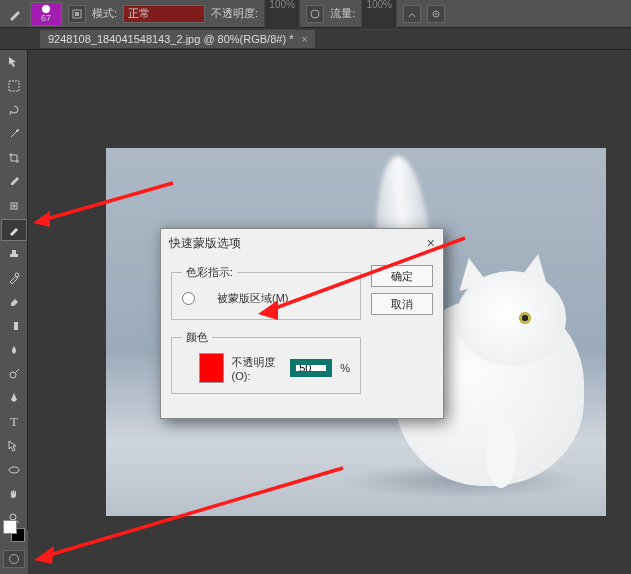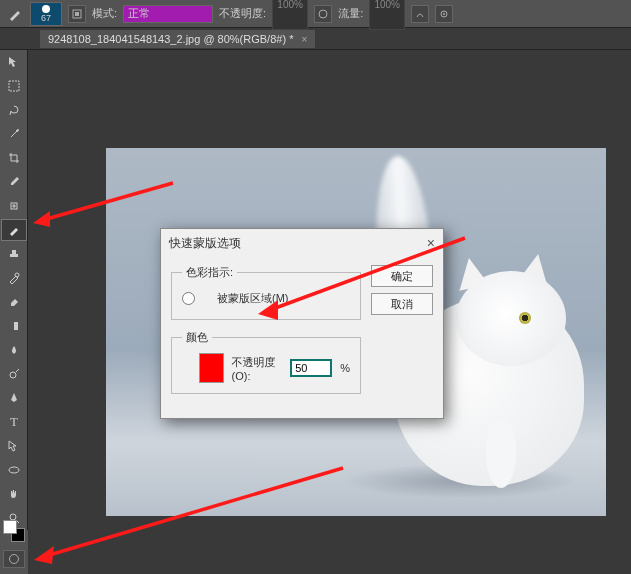--- a/index.html
+++ b/index.html
@@ -1,24 +1,24 @@
 <!DOCTYPE html>
 <html><head>
 <meta charset="utf-8">
 <style>
   * { box-sizing: border-box; margin: 0; padding: 0; font-family: "Microsoft YaHei", Arial, sans-serif; }
   body { width: 631px; height: 574px; background: #535353; overflow: hidden; position: relative; }
   
   .options-bar { height: 28px; background: #535353; display: flex; align-items: center; padding: 0 6px; gap: 6px; border-bottom: 1px solid #222; }
   .brush-icon { width: 18px; height: 18px; display: flex; align-items: center; justify-content: center; }
-  .brush-preview { width: 32px; height: 24px; background: #0c4a6e; border: 1px solid #666; display: flex; flex-direction: column; align-items: center; justify-content: center; }
+  .brush-preview { width: 32px; height: 24px; background: #a21caf; border: 1px solid #666; display: flex; flex-direction: column; align-items: center; justify-content: center; }
   .brush-dot { width: 8px; height: 8px; background: #fff; border-radius: 50%; }
   .brush-size { color: #ccc; font-size: 9px; }
   .opt-label { color: #ccc; font-size: 11px; }
-  .opt-select { background: #a21caf; border: 1px solid #666; color: #ccc; font-size: 11px; height: 18px; width: 90px; padding: 0 4px; }
+  .opt-select { background: #7f1d1d; border: 1px solid #666; color: #ccc; font-size: 11px; height: 18px; width: 82px; padding: 0 4px; }
   .opt-pct { background: #333; border: 1px solid #444; color: #888; font-size: 10px; width: 36px; height: 32px; text-align: center; }
   .opt-iconbtn { width: 18px; height: 18px; border: 1px solid #666; background: #444; display: flex; align-items: center; justify-content: center; color: #aaa; font-size: 10px; }
   
   .tab-bar { height: 22px; background: #3a3a3a; display: flex; align-items: center; padding-left: 40px; border-bottom: 1px solid #222; }
   .doc-tab { background: #535353; color: #ddd; font-size: 11px; padding: 3px 8px; display: flex; align-items: flex-end; gap: 8px; }
   .doc-tab .close { color: #aaa; font-size: 10px; }
   
   .toolbox { position: absolute; left: 0; top: 50px; width: 28px; background: #535353; display: flex; flex-direction: column; border-right: 1px solid #222; }
   .tool { width: 26px; height: 22px; display: flex; align-items: center; justify-content: center; color: #ccc; font-size: 12px; cursor: pointer; margin: 1px; }
   .tool.active { background: #3a3a3a; border: 1px solid #777; }
@@ -43,21 +43,21 @@
   .dlg-title { height: 28px; display: flex; align-items: center; justify-content: space-between; padding: 8px 8px; font-size: 12px; color: #333; }
   .dlg-close { font-size: 14px; color: #555; cursor: pointer; }
   .dlg-body { padding: 8px 10px 14px 10px; position: relative; }
   .fieldset { border: 1px solid #bbb; margin-bottom: 10px; padding: 8px 10px 10px 10px; width: 190px; }
   .fieldset legend { font-size: 11px; color: #333; padding: 0 4px; }
   .radio-row { display: flex; align-items: center; gap: 22px; font-size: 11px; color: #333; margin: 3px 0; }
   .radio { width: 13px; height: 13px; border: 1px solid #777; border-radius: 50%; background: #fff; display: flex; align-items: center; justify-content: center; }
   .radio.checked::after { content: ""; width: 7px; height: 7px; background: #3a6fb7; border-radius: 50%; }
   .color-swatch { width: 30px; height: 30px; background: #ff0000; border: 1px solid #999; display: inline-block; vertical-align: middle; }
   .color-row { display: flex; align-items: center; gap: 8px; font-size: 11px; color: #333; padding-left: 17px; }
-  .num-input { width: 42px; height: 18px; border: 2px solid #0f766e; background: #fff; font-size: 11px; text-align: left; padding: 0 3px; }
+  .num-input { width: 42px; height: 18px; border: 6px solid #0f766e; background: #fff; font-size: 11px; text-align: left; padding: 0 3px; }
   .dlg-btn { position: absolute; right: 10px; width: 62px; height: 22px; background: #f8f8f8; border: 1px solid #999; font-size: 11px; color: #222; margin-left: 20px; }
   .dlg-btn.ok { top: 8px; }
   .dlg-btn.cancel { top: 36px; }
   
   .arrow { position: absolute; pointer-events: none; }
   .arrow-line { stroke: #ff1a1a; stroke-width: 3.5; fill: none; }
   .arrow-head { fill: #ff1a1a; }
 </style>
 </head>
 <body>

